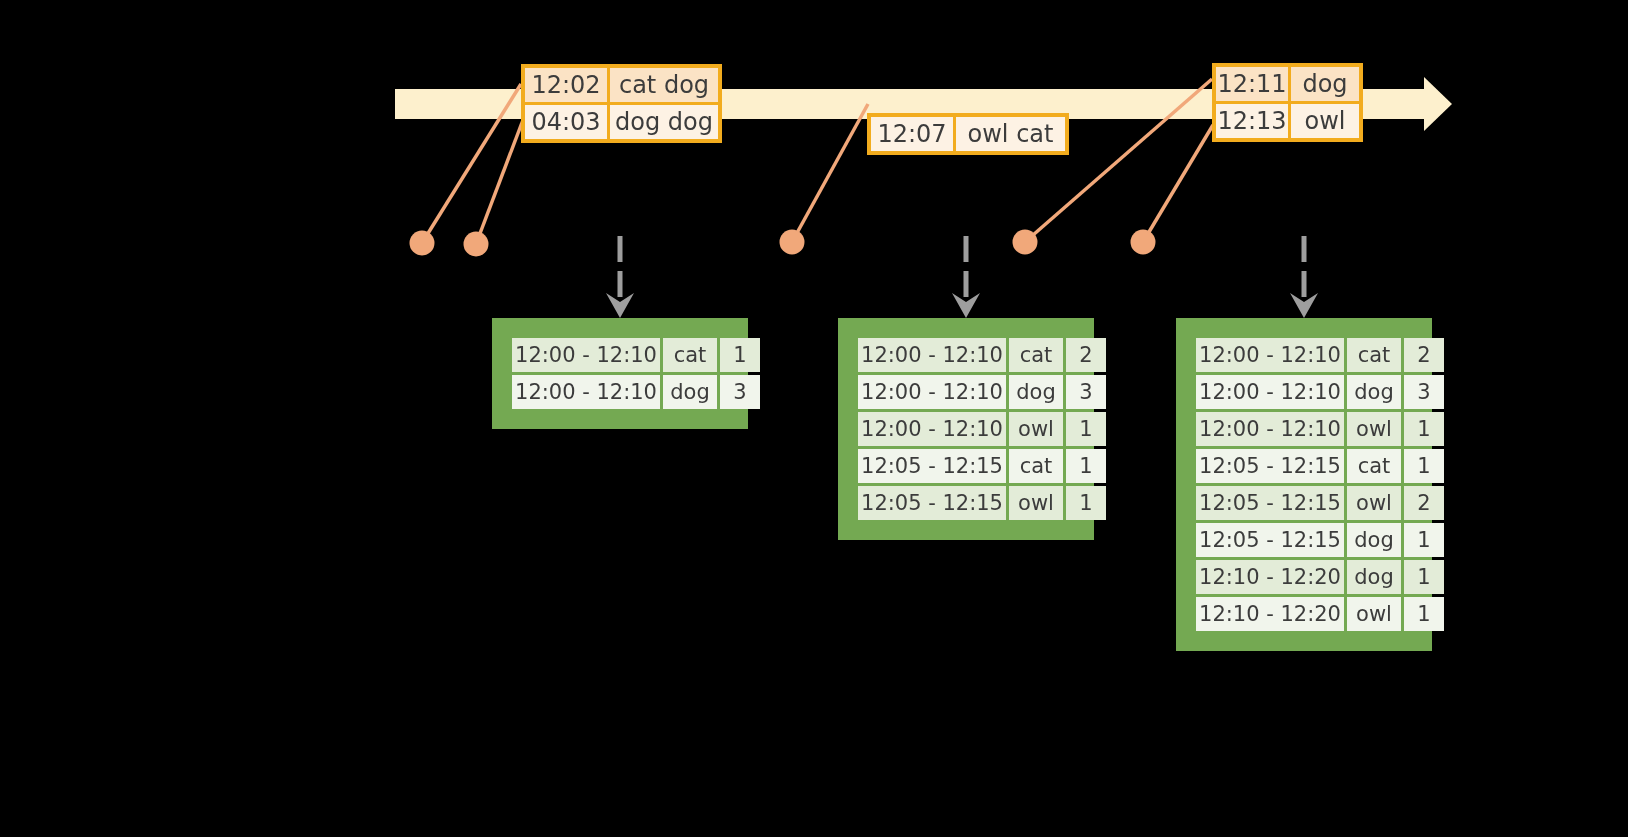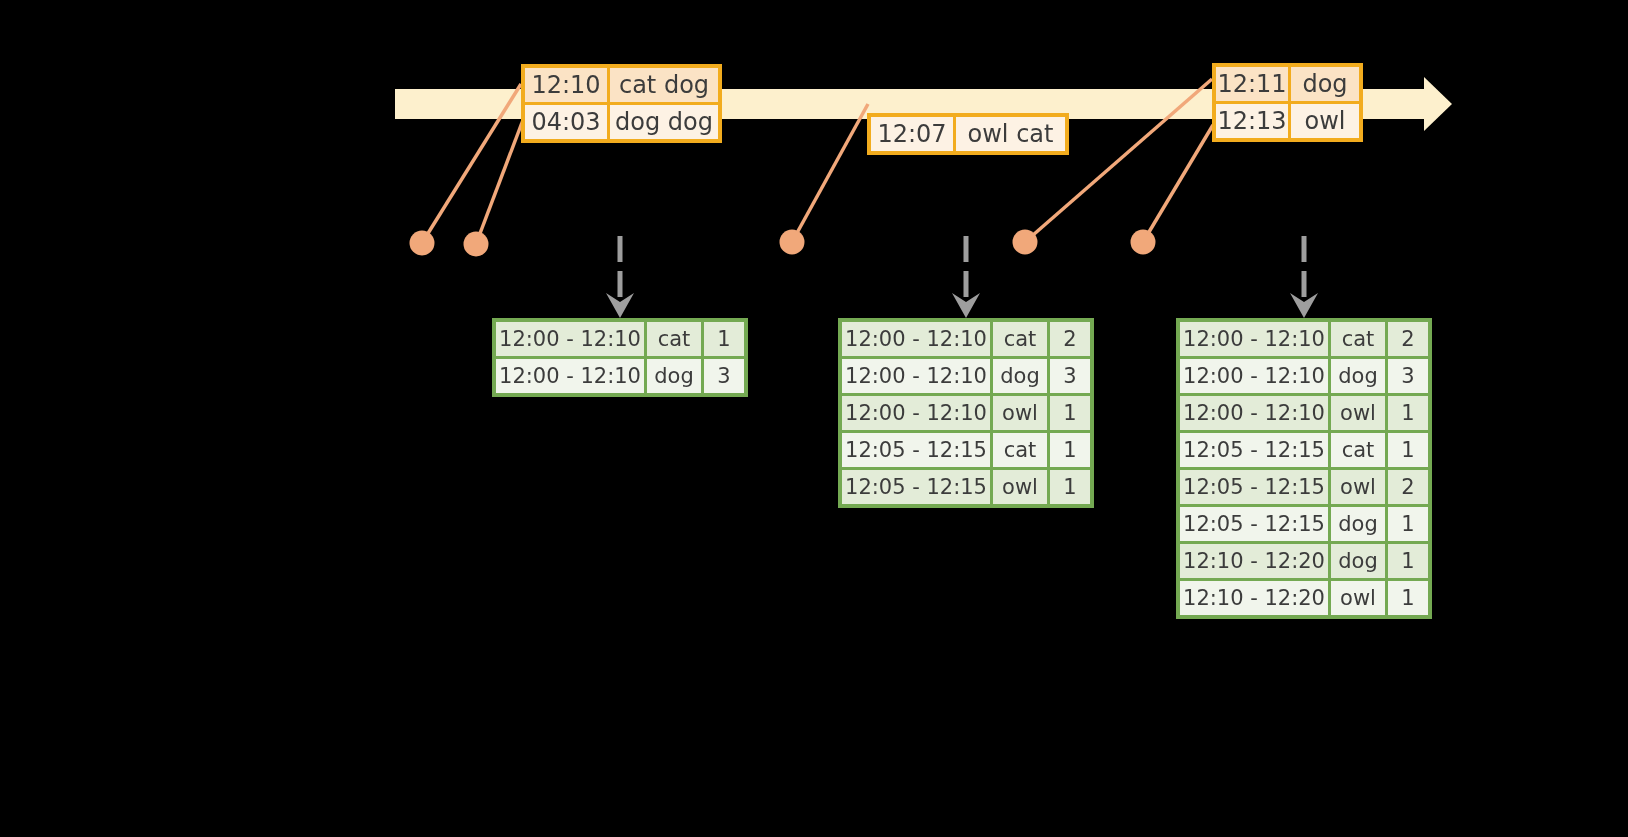--- a/index.html
+++ b/index.html
@@ -13,21 +13,21 @@
   .evbox{
     position:absolute;z-index:2;background:#f2ac1e;padding:4px;
     display:grid;grid-auto-rows:34px;gap:3px;box-sizing:border-box;
   }
   .evcell{display:flex;align-items:center;justify-content:center;font-size:24px;line-height:1;}
   .pd{background:#fbe3c5;}
   .pl{background:#fdf2e4;}
 
   
   .rtable{
-    position:absolute;z-index:2;background:#74a952;padding:4px;
+    position:absolute;z-index:2;background:#74a952;padding:20px;
     display:grid;grid-template-columns:148px 54px 40px;grid-auto-rows:34px;gap:3px;
     box-sizing:border-box;width:256px;
   }
   .cell{display:flex;align-items:center;justify-content:center;font-size:21px;line-height:1;}
   .d{background:#e3ecd8;}
   .l{background:#f1f5ec;}
 </style>
 </head>
 <body>
 
@@ -54,21 +54,21 @@
     <polygon points="606,293 620,302 634,293 620,318" fill="#9e9e9e"></polygon>
 
     <line x1="966" y1="236" x2="966" y2="298" stroke="#9e9e9e" stroke-width="5" stroke-dasharray="26 9"></line>
     <polygon points="952,293 966,302 980,293 966,318" fill="#9e9e9e"></polygon>
 
     <line x1="1304" y1="236" x2="1304" y2="298" stroke="#9e9e9e" stroke-width="5" stroke-dasharray="26 9"></line>
     <polygon points="1290,293 1304,302 1318,293 1304,318" fill="#9e9e9e"></polygon>
   </svg>
 
   <div class="evbox" style="left:521px;top:64px;width:201px;grid-template-columns:82px 1fr;">
-    <div class="evcell pd">12:10</div>
+    <div class="evcell pd">12:02</div>
     <div class="evcell pd">cat dog</div>
     <div class="evcell pl">04:03</div>
     <div class="evcell pl">dog dog</div>
   </div>
 
   <div class="evbox" style="left:867px;top:84px;width:202px;grid-template-columns:82px 1fr;margin-top:29px;">
     <div class="evcell pl">12:07</div>
     <div class="evcell pl">owl cat</div>
   </div>
 

